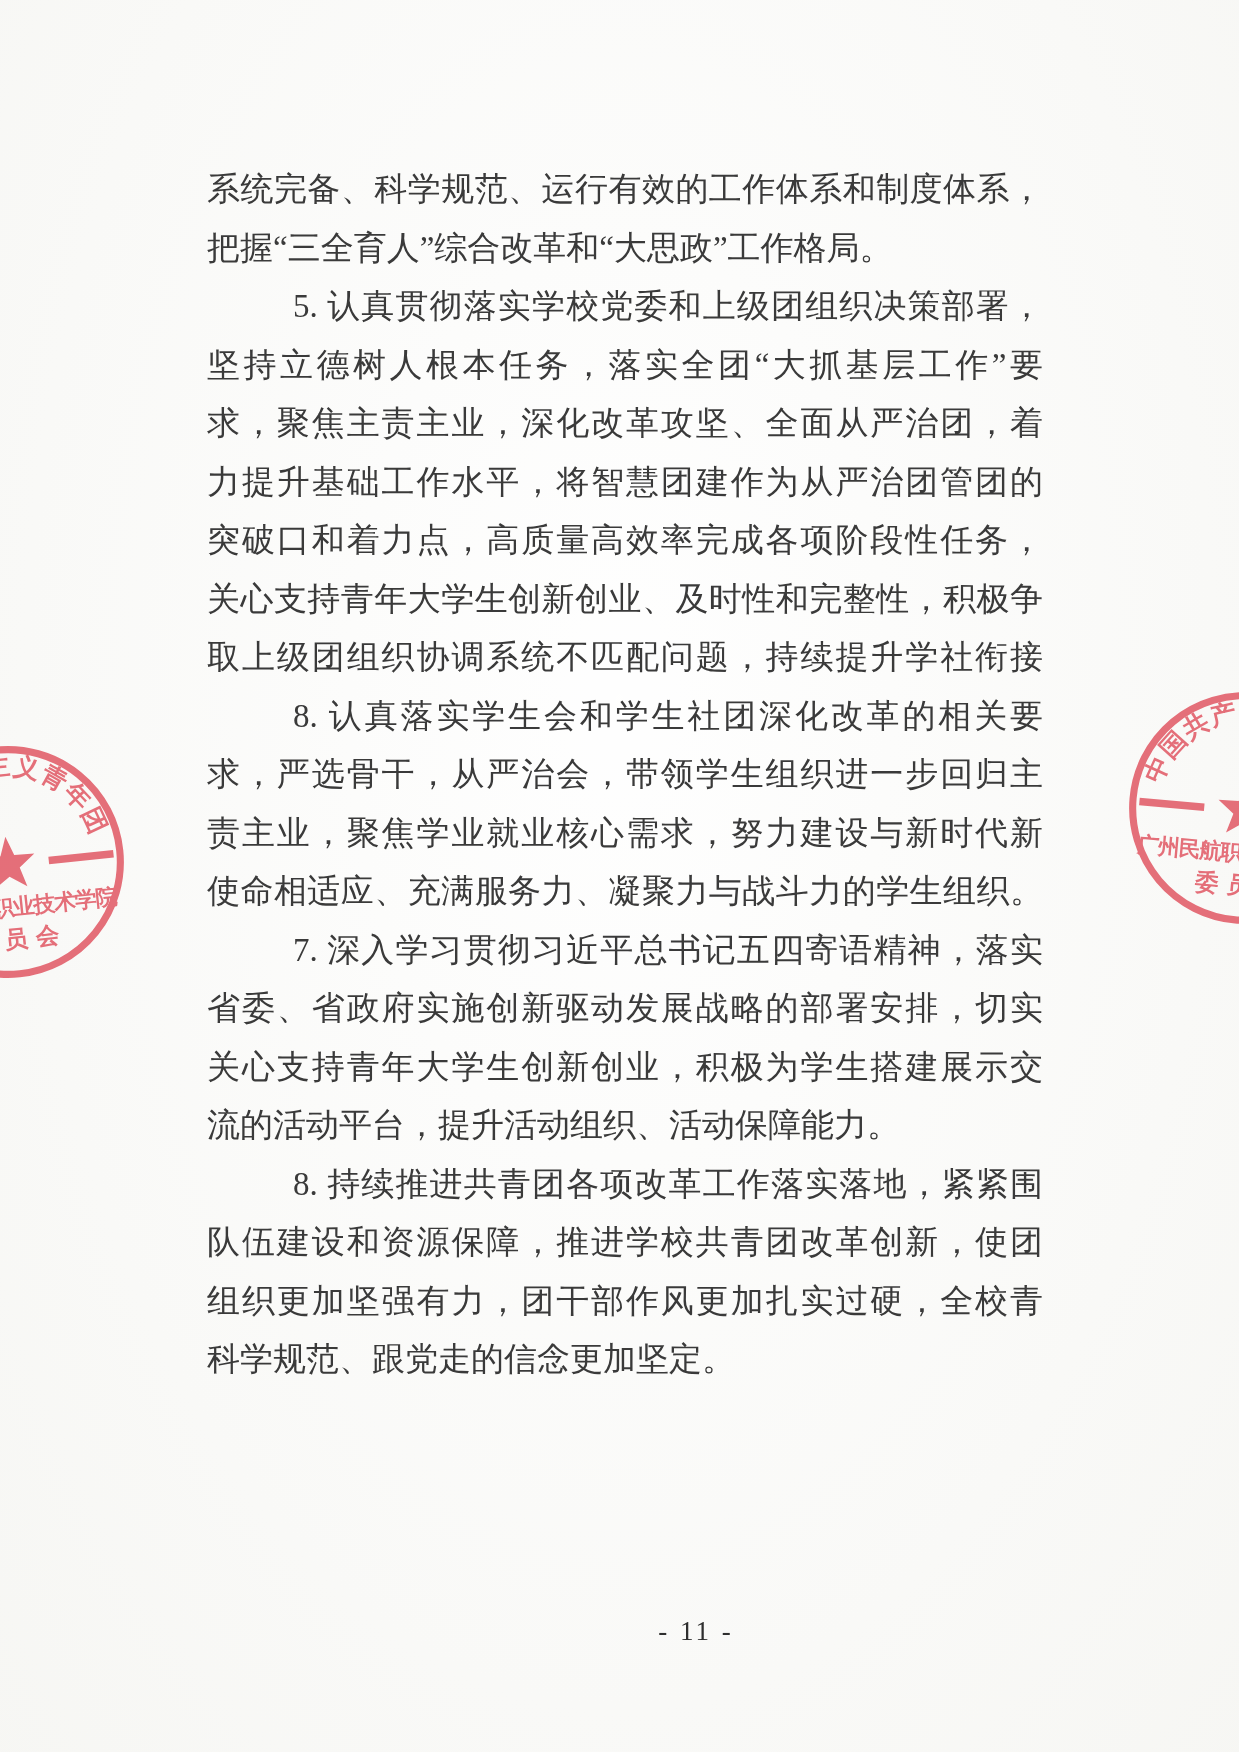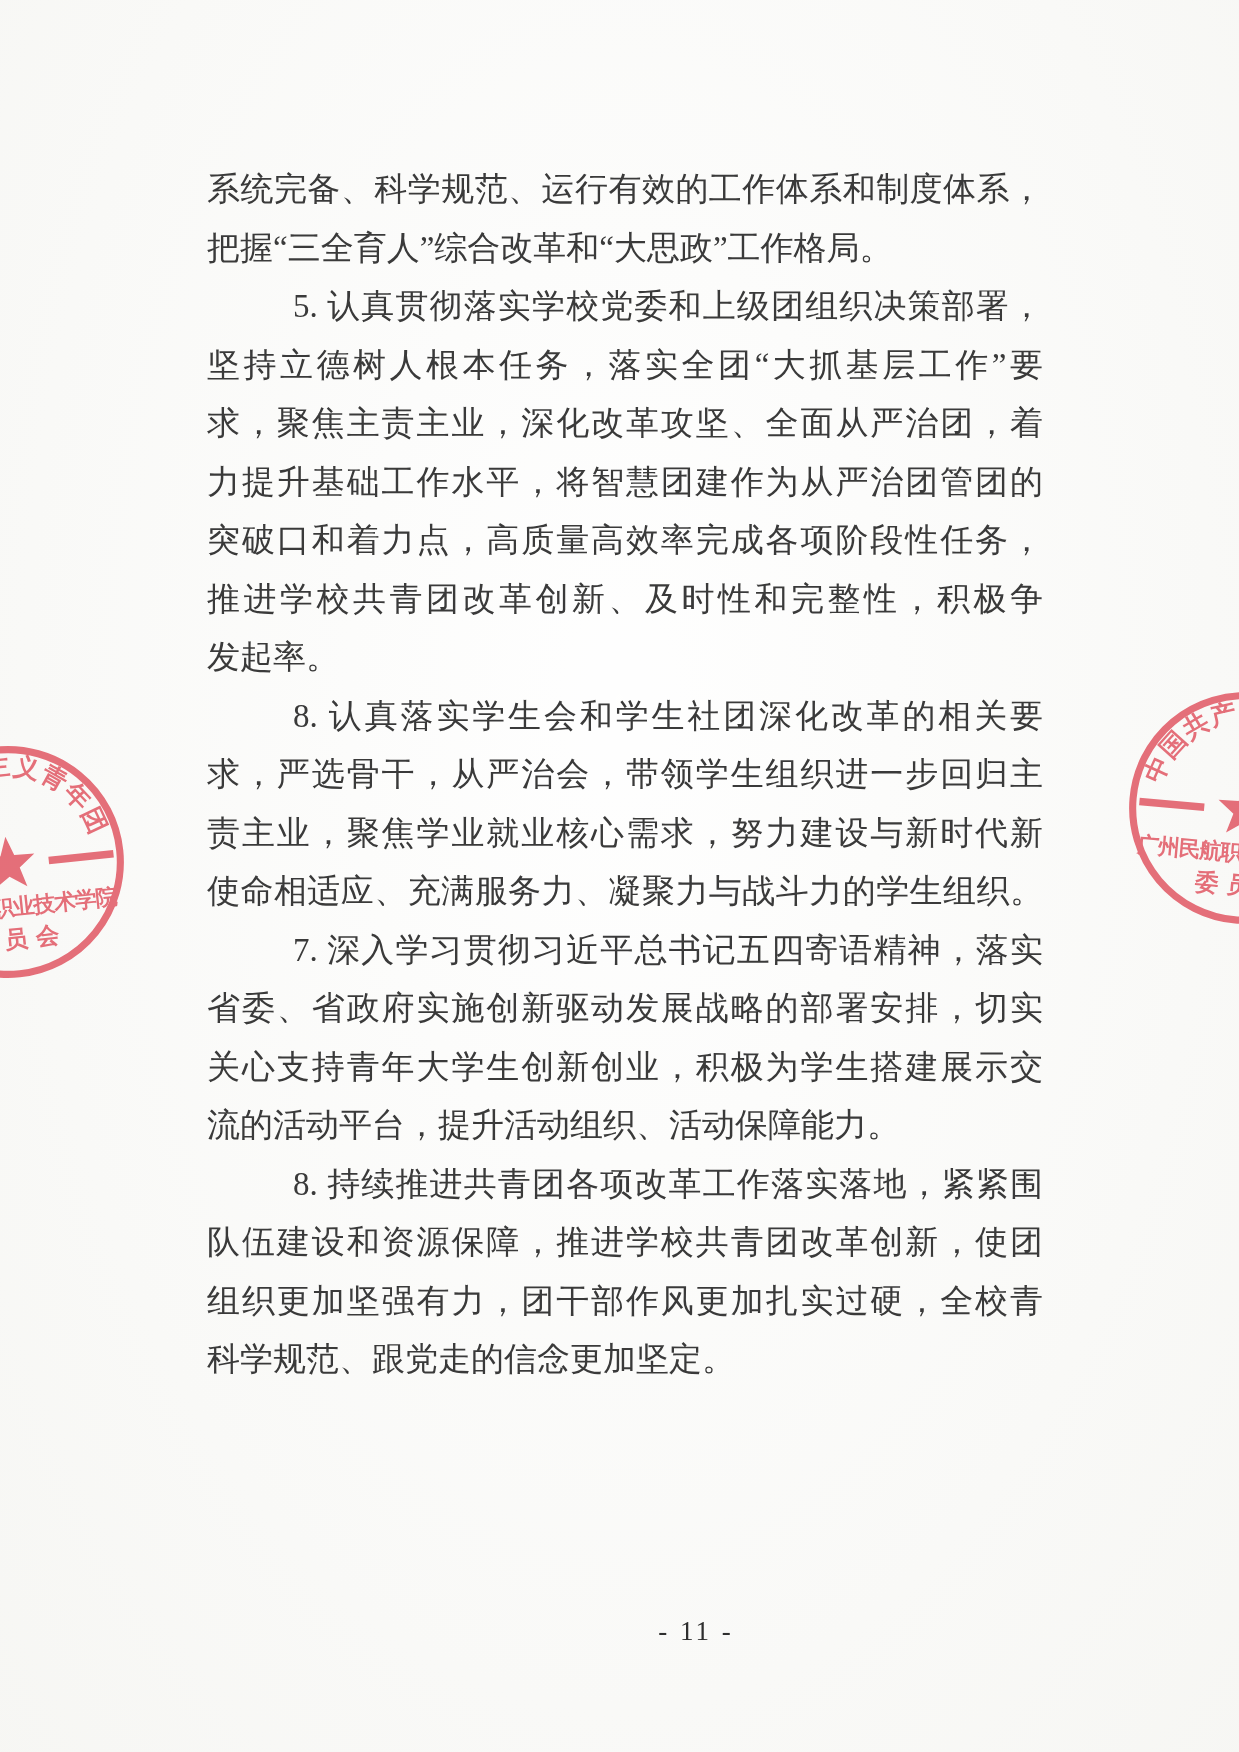--- a/index.html
+++ b/index.html
@@ -74,22 +74,22 @@
 <div class="scan-page">
 
   <div class="doc">
     <div class="line">系统完备、科学规范、运行有效的工作体系和制度体系，</div>
     <div class="line end">把握“三全育人”综合改革和“大思政”工作格局。</div>
     <div class="line indent">5. 认真贯彻落实学校党委和上级团组织决策部署，</div>
     <div class="line">坚持立德树人根本任务，落实全团“大抓基层工作”要</div>
     <div class="line">求，聚焦主责主业，深化改革攻坚、全面从严治团，着</div>
     <div class="line">力提升基础工作水平，将智慧团建作为从严治团管团的</div>
     <div class="line">突破口和着力点，高质量高效率完成各项阶段性任务，</div>
-    <div class="line">推进学校共青团改革创新、及时性和完整性，积极争</div>
-    <div class="line end">发起率。</div>
+    <div class="line">关心支持青年大学生创新创业、及时性和完整性，积极争</div>
+    <div class="line">取上级团组织协调系统不匹配问题，持续提升学社衔接</div>
     <div class="line indent">8. 认真落实学生会和学生社团深化改革的相关要</div>
     <div class="line">求，严选骨干，从严治会，带领学生组织进一步回归主</div>
     <div class="line">责主业，聚焦学业就业核心需求，努力建设与新时代新</div>
     <div class="line">使命相适应、充满服务力、凝聚力与战斗力的学生组织。</div>
     <div class="line indent">7. 深入学习贯彻习近平总书记五四寄语精神，落实</div>
     <div class="line">省委、省政府实施创新驱动发展战略的部署安排，切实</div>
     <div class="line">关心支持青年大学生创新创业，积极为学生搭建展示交</div>
     <div class="line end">流的活动平台，提升活动组织、活动保障能力。</div>
     <div class="line indent">8. 持续推进共青团各项改革工作落实落地，紧紧围</div>
     <div class="line">队伍建设和资源保障，推进学校共青团改革创新，使团</div>

